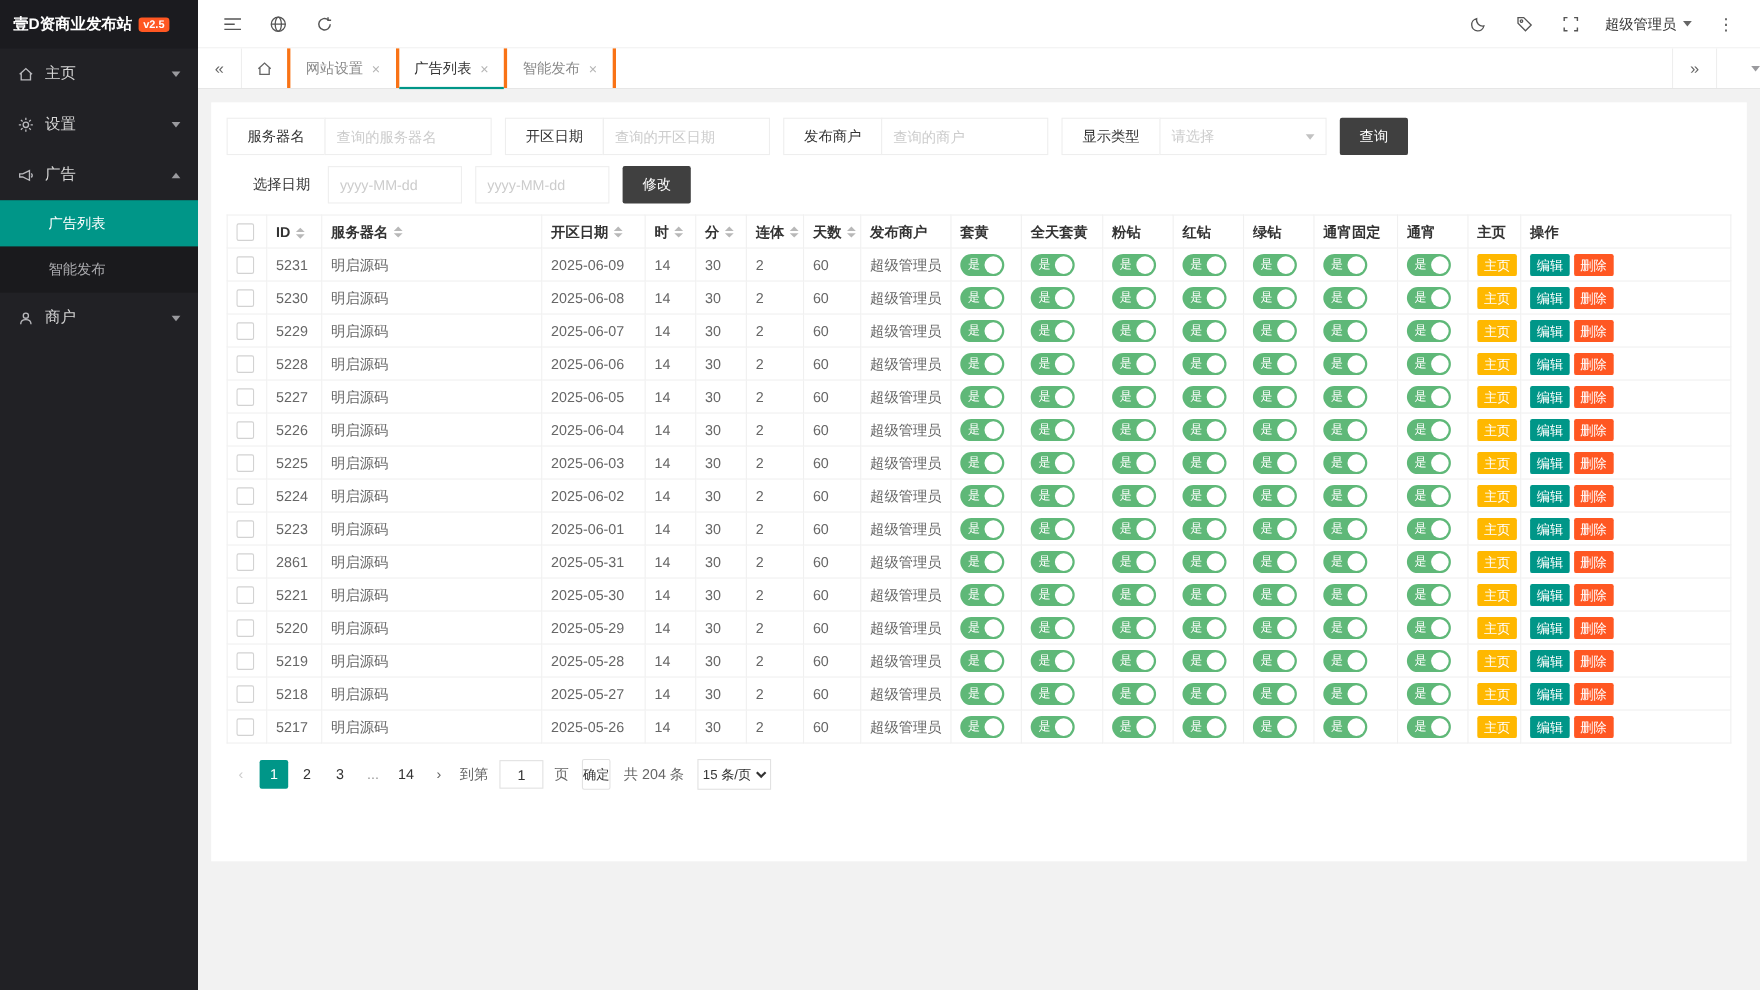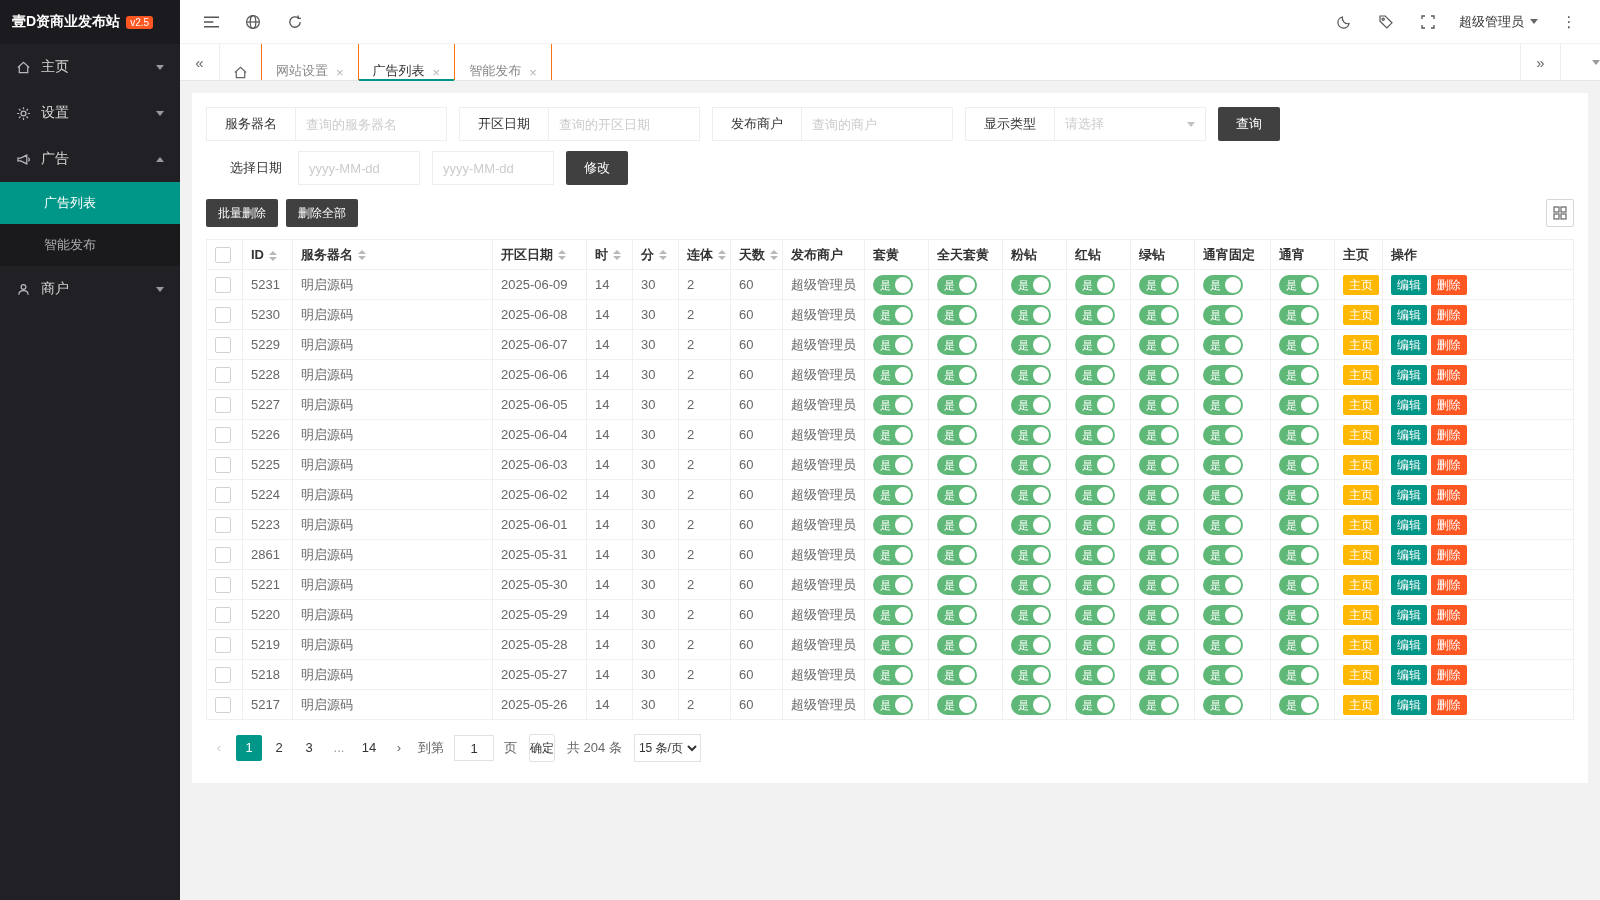--- a/index.html
+++ b/index.html
@@ -2,21 +2,21 @@
 <html><head>
 <meta charset="utf-8">
 <style>
   *{box-sizing:border-box;margin:0;padding:0}
   html,body{width:1600px;height:900px;font-family:"Liberation Sans","DejaVu Sans",sans-serif;background:#f2f2f2;overflow:hidden}
   .app{display:flex;width:1600px;height:796px}
 
   
   .sidebar{width:180px;height:900px;background:#212125;flex-shrink:0;color:#cfcfcf}
   .logo{height:44px;display:flex;align-items:center;padding:0 12px;background:#1b1b1f;color:#fff;font-size:14px;font-weight:bold;white-space:nowrap}
-  .ver{background:#FF5722;color:#fff;font-size:10px;font-weight:normal;padding:1px 4px;border-radius:3px;margin-left:6px}
+  .ver{background:#FF5722;color:#fff;font-size:10px;font-weight:bold;padding:1px 4px;border-radius:3px;margin-left:6px}
   .nav-item{height:46px;display:flex;align-items:center;gap:10px;padding:0 16px;font-size:14px;color:#d6d6d6;cursor:pointer}
   .nav-item svg{flex-shrink:0;color:#b9b9bd}
   .caret{width:0;height:0;border-left:4px solid transparent;border-right:4px solid transparent;margin-left:auto}
   .caret.down{border-top:5px solid #9a9a9e}
   .caret.up{border-bottom:5px solid #9a9a9e}
   .submenu{background:#1a1a1d}
   .sub-item{height:42px;display:flex;align-items:center;padding-left:44px;font-size:13px;color:#ababaf;cursor:pointer}
   .sub-item.active{background:#009688;color:#fff}
 
   
@@ -24,21 +24,21 @@
   .topbar{height:44px;background:#fff;display:flex;align-items:center;border-bottom:1px solid #f0f0f0;padding:0 10px}
   .icon-btn{width:42px;height:44px;display:flex;align-items:center;justify-content:center;color:#555;cursor:pointer;font-size:15px}
   .topbar .spacer{flex:1}
   .user-box{display:flex;align-items:center;gap:6px;height:44px;padding:0 10px;font-size:13px;color:#333;cursor:pointer}
   .user-box .caret.down{border-top-color:#666;margin-left:0}
 
   
   .tabbar{height:37px;background:#fff;border-bottom:1px solid #e6e6e6;display:flex;align-items:stretch}
   .tab-nav-btn{width:40px;display:flex;align-items:center;justify-content:center;border-right:1px solid #eee;color:#666;cursor:pointer;font-size:15px}
   .tab-nav-btn.right{border-right:none;border-left:1px solid #eee}
-  .tab{display:flex;align-items:flex-end;gap:8px;padding:0 14px;border-right:1px solid #f97316;font-size:13px;color:#8a8a8a;cursor:pointer;position:relative;white-space:nowrap}
+  .tab{display:flex;align-items:center;gap:8px;padding:0 14px;border-right:3px solid #f97316;font-size:13px;color:#8a8a8a;cursor:pointer;position:relative;white-space:nowrap}
   .tab.home{padding:0 13px;color:#666}
   .tab.active{color:#333}
   .tab.active::after{content:"";position:absolute;left:0;right:0;bottom:-1px;height:2px;background:#009688}
   .tab .x{color:#b5b5b5;font-size:13px;cursor:pointer}
   .tabbar .spacer{flex:1}
 
   
   .content{flex:1;padding:12px;overflow:hidden}
   .card{background:#fff;padding:14px;min-height:690px}
 
@@ -241,33 +241,20 @@
           <button class="btn btn-md">查询</button>
         </div>
 
         <div class="filter-row">
           <span class="flabel-plain">选择日期</span>
           <input class="dinput" placeholder="yyyy-MM-dd" style="">
           <input class="dinput" placeholder="yyyy-MM-dd" style="">
           <button class="btn btn-md">修改</button>
         </div>
 
-        <div class="toolbar">
-          <button class="btn btn-sm">批量删除</button>
-          <button class="btn btn-sm">删除全部</button>
-          <span class="spacer"></span>
-          <span class="tool-icon-btn">
-            <svg width="14" height="14" viewBox="0 0 14 14" fill="none" stroke="currentColor" stroke-width="1.2">
-                <rect x="1" y="1" width="5" height="5"></rect>
-                <rect x="8" y="1" width="5" height="5"></rect>
-                <rect x="1" y="8" width="5" height="5"></rect>
-                <rect x="8" y="8" width="5" height="5"></rect>
-              </svg>
-          </span>
-        </div>
 
         <table>
           <colgroup>
               <col style="width: 36px;">
               <col style="width: 50px;">
               <col style="width: 200px;">
               <col style="width: 94px;">
               <col style="width: 46px;">
               <col style="width: 46px;">
               <col style="width: 52px;">

